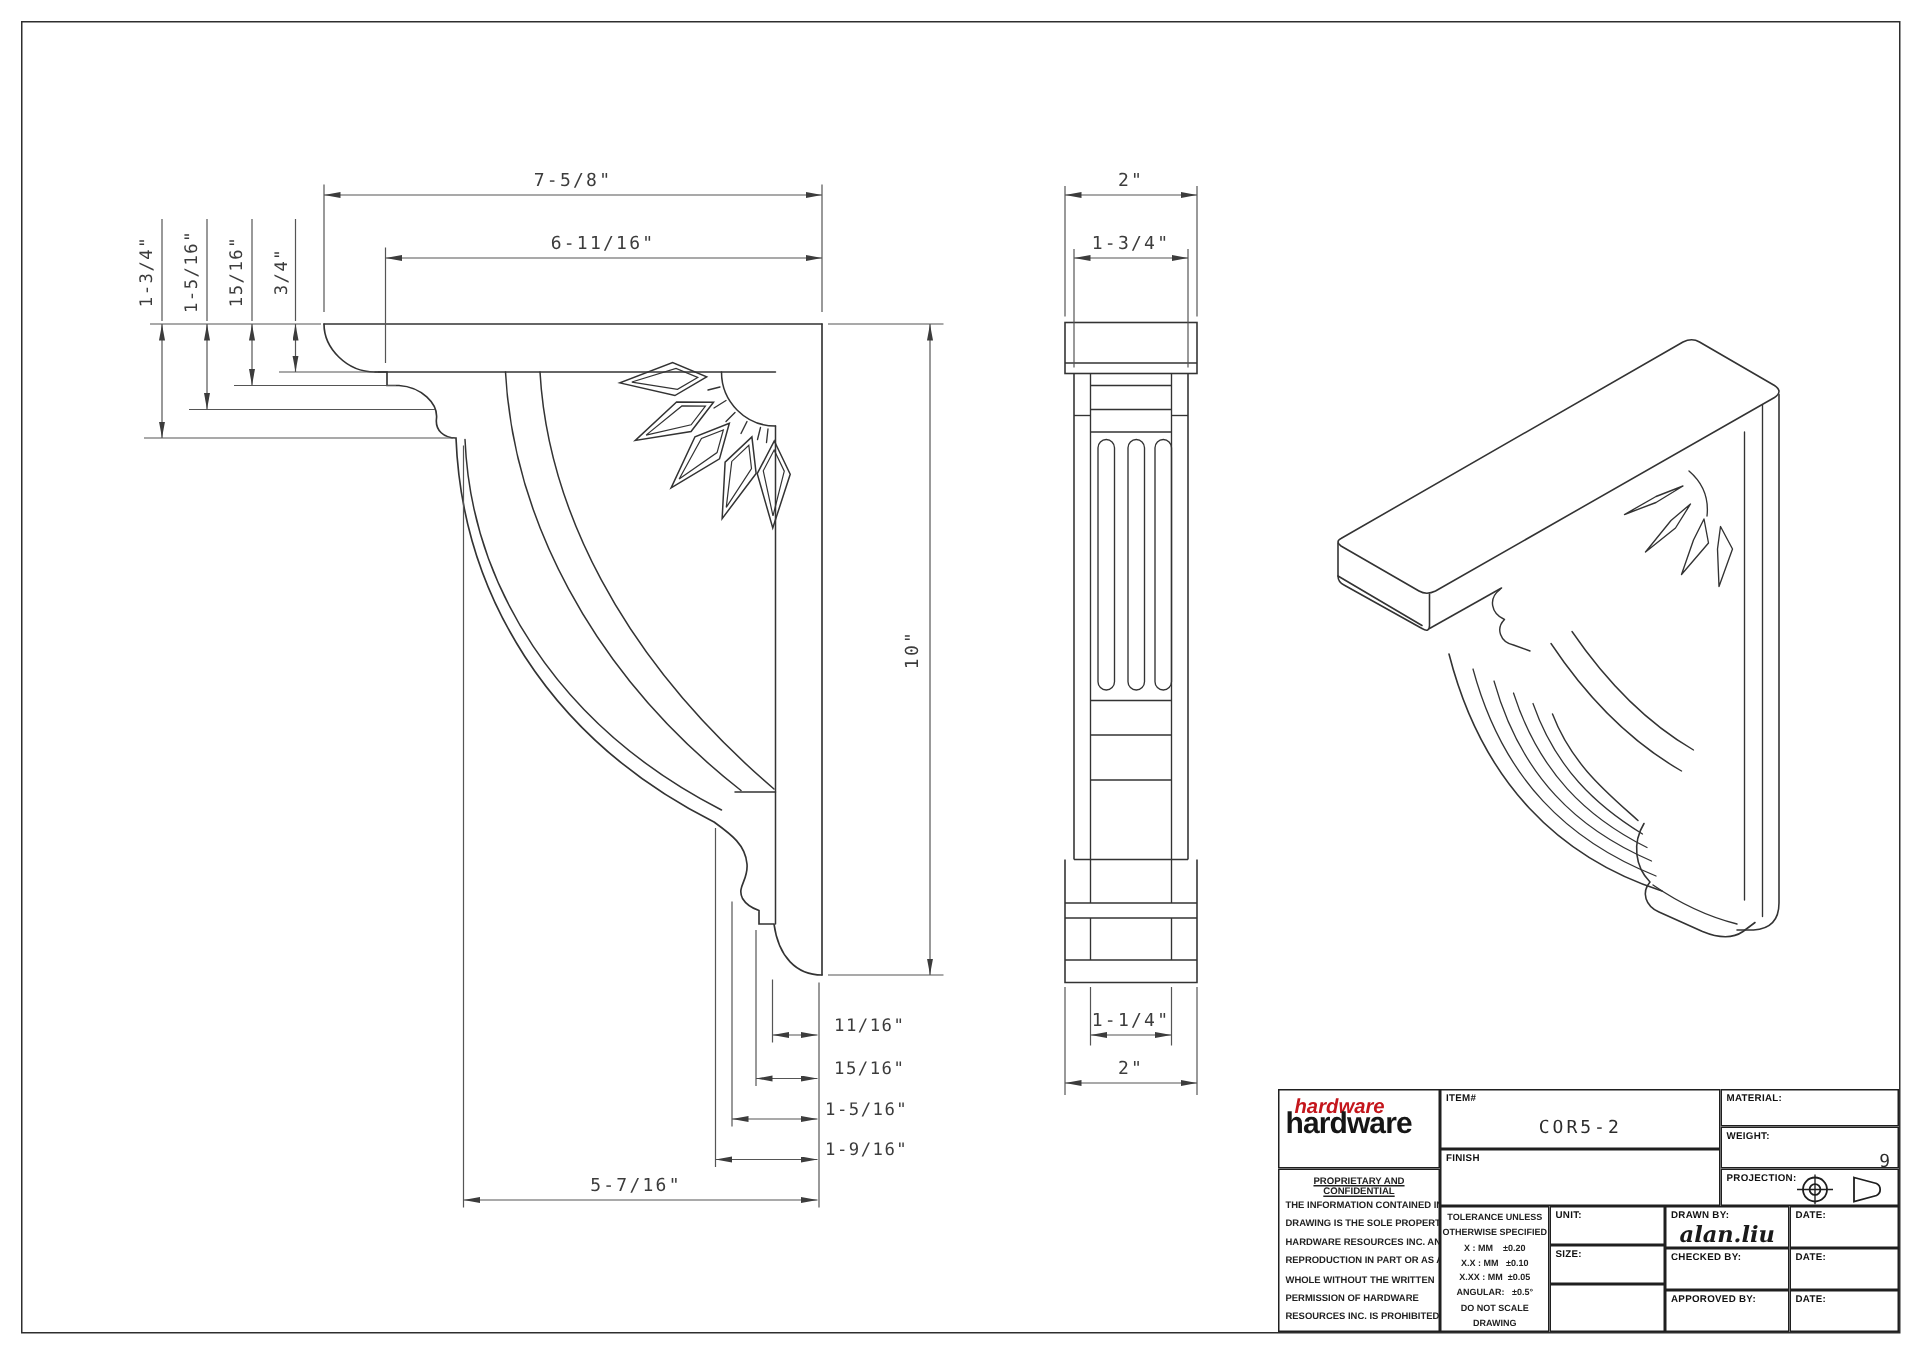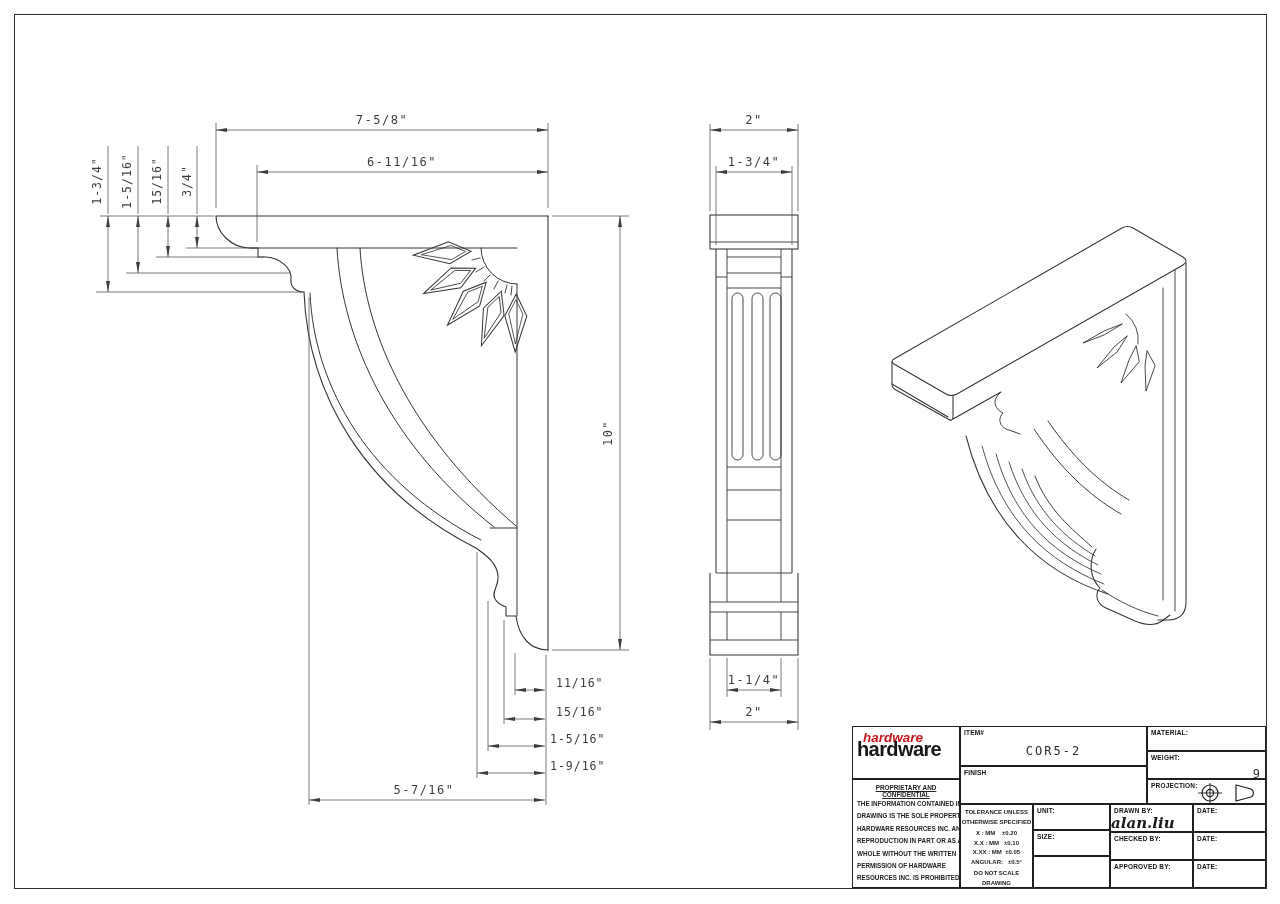--- a/index.html
+++ b/index.html
@@ -15,21 +15,21 @@
   .cell{position:absolute;border:1px solid #1f1f1f;box-sizing:border-box;background:#fff;}
   .lbl{font-size:6.5px;font-weight:700;letter-spacing:.2px;padding:2px 0 0 3px;color:#111;}
   .logo-hw{font-size:13.5px;font-weight:700;font-style:italic;color:#c4161c;margin:4px 0 0 10px;letter-spacing:0;line-height:1;}
   .logo-rs{font-size:20px;font-weight:800;color:#161616;margin:-6px 0 0 4px;letter-spacing:-.6px;line-height:1;}
   .prop-title{font-size:6.4px;font-weight:700;text-align:center;text-decoration:underline;margin-top:4px;}
   .prop-line{font-size:6.3px;font-weight:600;line-height:12.4px;padding-left:4px;white-space:nowrap;}
   .tol-line{font-size:6px;font-weight:600;text-align:center;line-height:9.5px;white-space:pre;}
   .tol-head{font-size:6px;font-weight:700;text-align:center;line-height:9.5px;}
   .item-val{font-family:"DejaVu Sans Mono",monospace;font-size:12px;letter-spacing:2px;text-align:center;margin-top:8px;color:#2c2c2c;}
   .weight-val{font-family:"DejaVu Sans Mono",monospace;font-size:12px;text-align:right;padding-right:5px;margin-top:6px;color:#2c2c2c;}
-  .sig{font-family:"DejaVu Serif",serif;font-style:italic;font-weight:700;font-size:15px;margin-top:0px;color:#1a1a1a;}
+  .sig{font-family:"DejaVu Serif",serif;font-style:italic;font-weight:700;font-size:15px;text-align:center;margin-top:0px;color:#1a1a1a;}
 </style>
 </head>
 <body>
 
 <div id="page">
   <div id="border"></div>
 
   <svg width="1280" height="904" viewBox="0 0 1280 904" style="position:absolute;left:0;top:0;">
     <defs>
       <marker id="ae" orient="auto" markerUnits="userSpaceOnUse" markerWidth="12" markerHeight="5" refX="11" refY="2">

